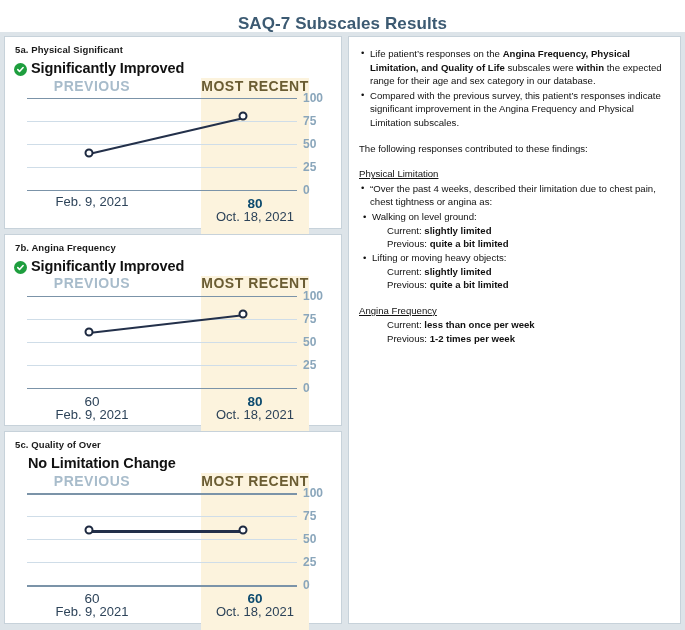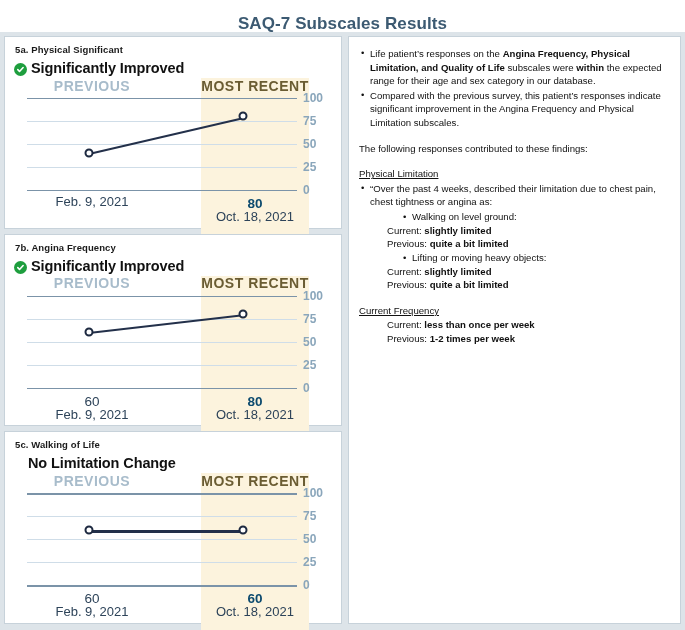--- a/index.html
+++ b/index.html
@@ -83,21 +83,21 @@
 
   
   .rtext{padding:10px 12px 0 10px;font-size:9.6px;color:#111;line-height:1.42;}
   ul.b{margin:0;padding-left:11px;list-style:none;}
   ul.b>li{position:relative;padding-left:0;margin-bottom:1px;}
   ul.b>li:before{content:"•";position:absolute;left:-9px;top:-1px;}
   .spacer{height:11px;}
   .lead{margin:0 0 0 0;}
   .sec-head{text-decoration:underline;margin:12px 0 1px 0;font-weight:normal;}
   .sub-ul{margin:0;padding-left:13px;list-style:none;}
-  .sub-ul>li{position:relative;margin-left:40px;}
+  .sub-ul>li{position:relative;}
   .sub-ul>li:before{content:"•";position:absolute;left:-9px;}
   .cp{margin-left:28px;}
   b{font-weight:bold;}
 </style>
 </head>
 <body>
 
 <div class="page">
 
   <div class="title-bar">
@@ -185,21 +185,21 @@
             </div>
             <div class="xcell" style="left:174px;width:108px;">
               <div class="xval bold">80</div>
               <div class="xdate">Oct. 18, 2021</div>
             </div>
           </div>
         </div>
       </div>
 
       <div class="panel">
-        <div class="panel-sub">5c. Walking of Life</div>
+        <div class="panel-sub">5c. Quality of Over</div>
         <div class="panel-head">
           <span class="panel-status indent">No Limitation Change</span>
         </div>
         <div class="chart">
           <div class="band"></div>
           <div class="colhdr prev">PREVIOUS</div>
           <div class="colhdr recent">MOST RECENT</div>
           <div class="plot">
             <div class="gline edge" style="top:0px"></div>
             <span class="ytick" style="top:0px">100</span>
@@ -250,21 +250,21 @@
           <li>Walking on level ground:</li>
         </ul>
         <div class="cp"><span>Current: </span><b>slightly limited</b></div>
         <div class="cp"><span>Previous: </span><b>quite a bit limited</b></div>
         <ul class="sub-ul">
           <li>Lifting or moving heavy objects:</li>
         </ul>
         <div class="cp"><span>Current: </span><b>slightly limited</b></div>
         <div class="cp"><span>Previous: </span><b>quite a bit limited</b></div>
 
-        <div class="sec-head">Current Frequency</div>
+        <div class="sec-head">Angina Frequency</div>
         <div class="cp"><span>Current: </span><b>less than once per week</b></div>
         <div class="cp"><span>Previous: </span><b>1-2 times per week</b></div>
 
       </div>
     </div>
 
   </div>
 </div>
 
 </body></html>

